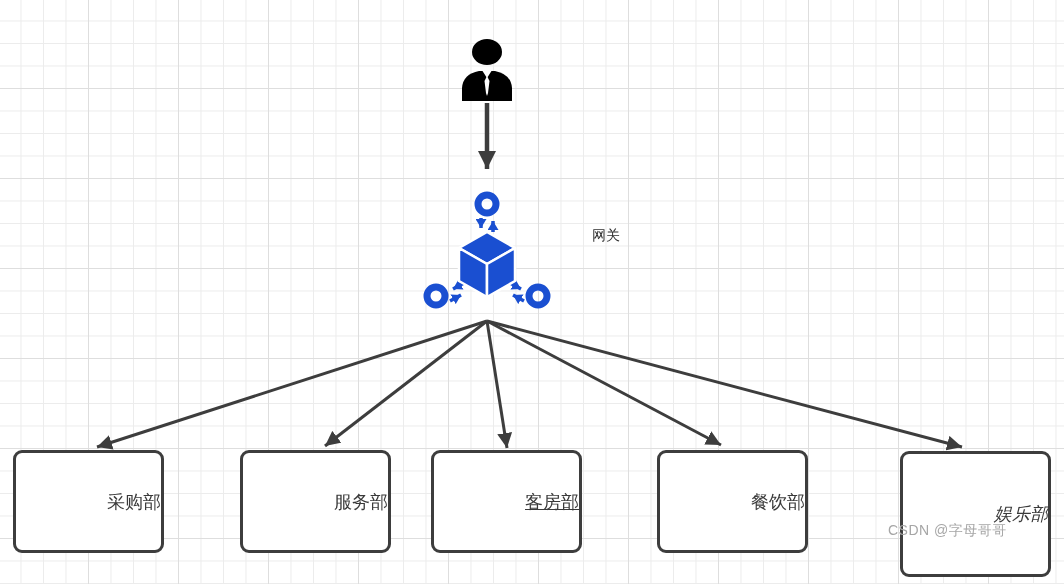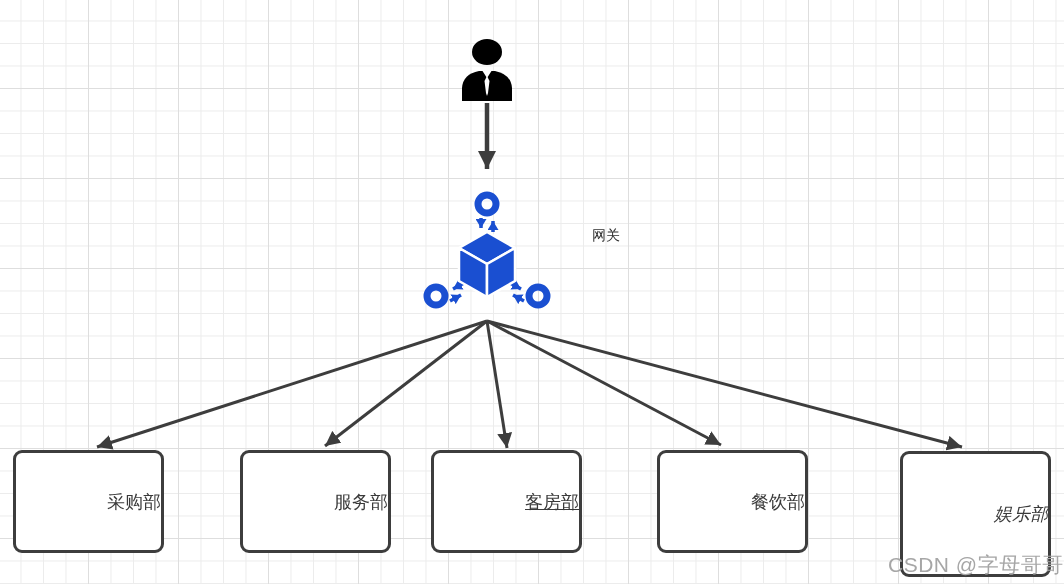--- a/index.html
+++ b/index.html
@@ -32,22 +32,22 @@
     border-radius:9px;
     display:flex;align-items:center;justify-content:flex-end;
     font-size:18px;color:#3a3a3a;
   }
   .gw-label{
     left:592px;top:227px;
     font-size:14px;color:#2e2e2e;
     white-space:nowrap;
   }
   .watermark{
-    left:888px;top:551px;
-    font-size:21px;color:#a6a6a6;
+    left:888px;top:522px;
+    font-size:14px;color:#a6a6a6;
     white-space:nowrap;
     letter-spacing:0.5px;
   }
 </style>
 </head>
 <body>
 
 <div class="canvas">
 
   <svg class="abs edge-layer" width="1064" height="584" viewBox="0 0 1064 584">

